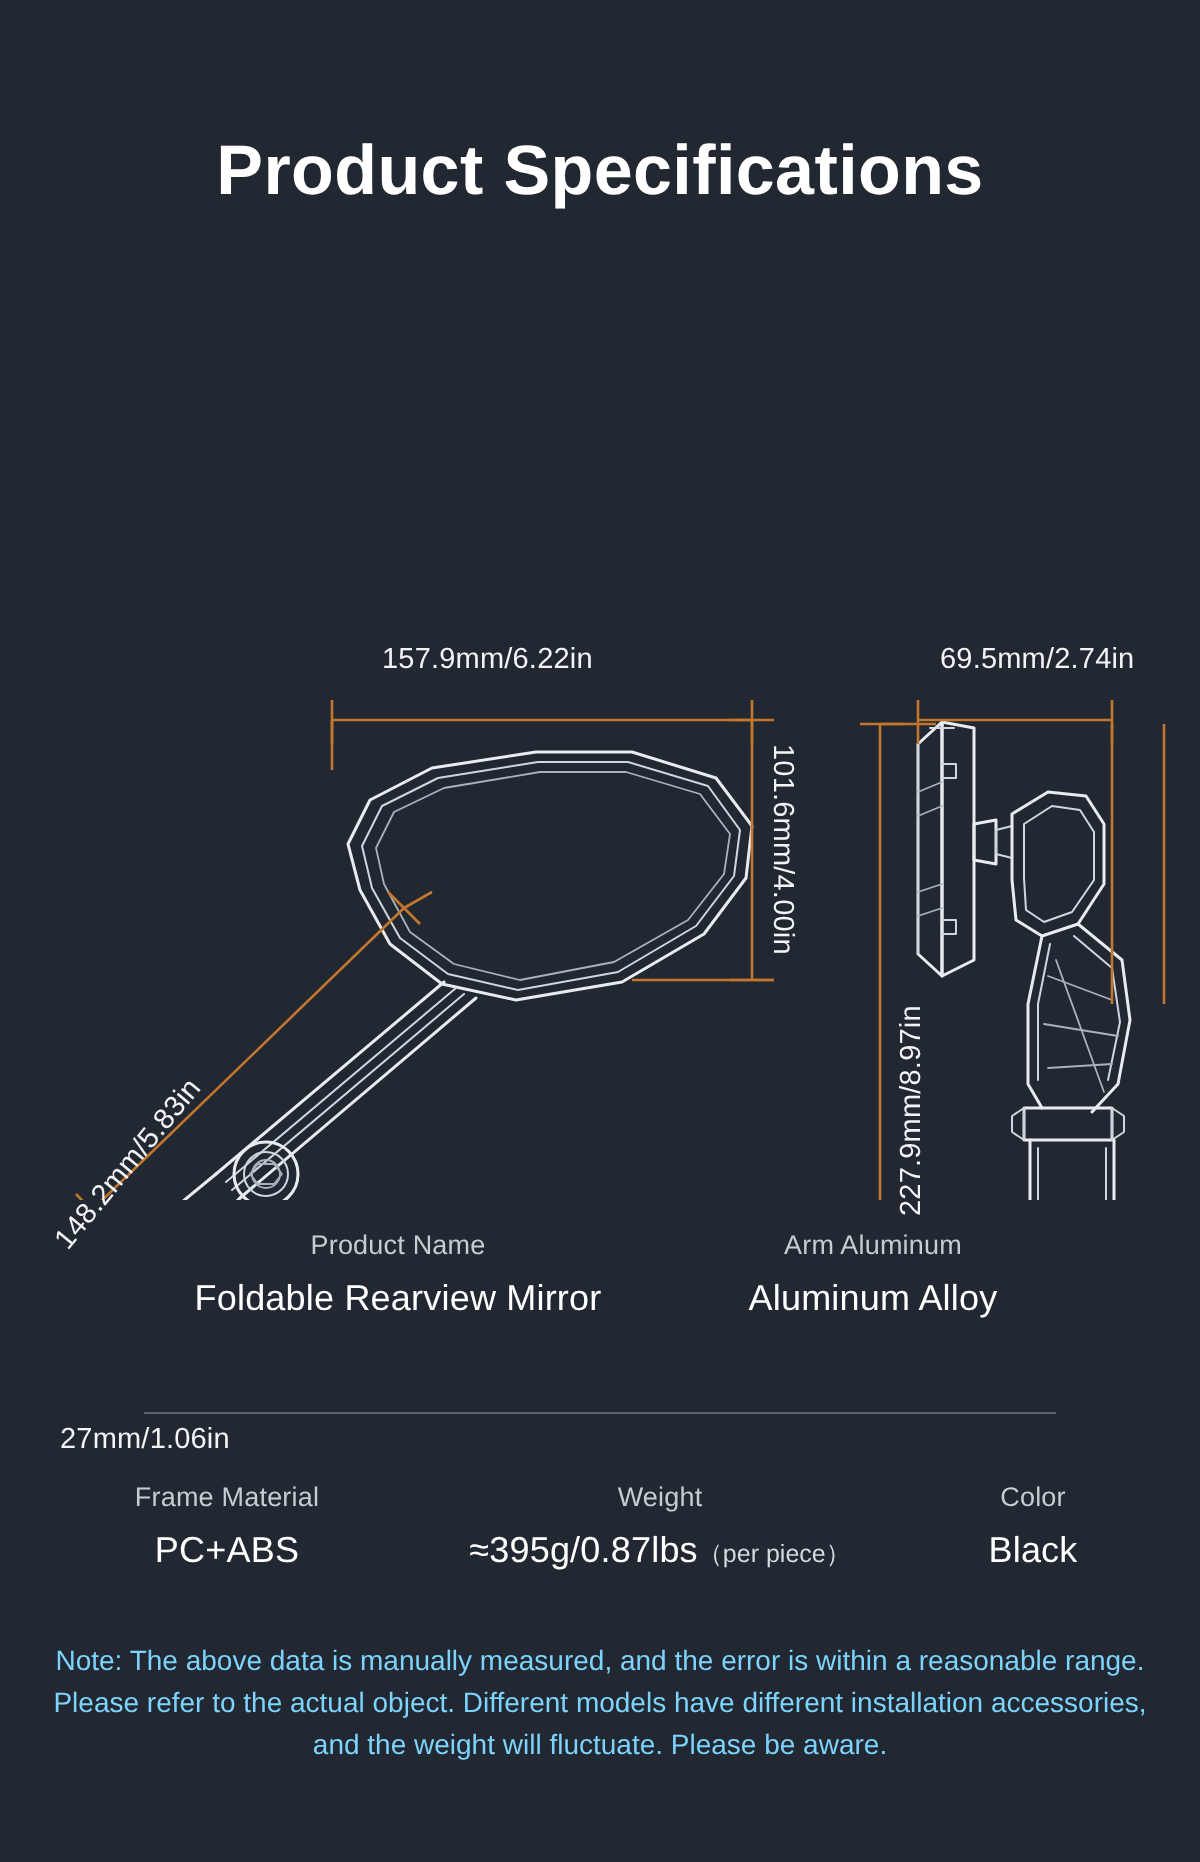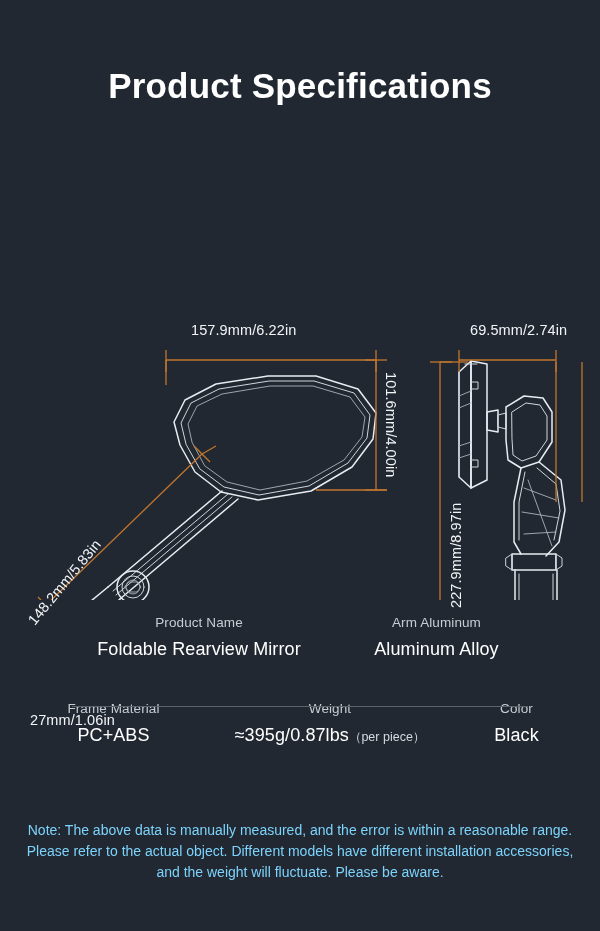--- a/index.html
+++ b/index.html
@@ -116,21 +116,21 @@
     width: 456px;
     height: 1px;
     background: #5b636d;
   }
 
   
   .c-name   { width: 246px; }
   .c-model  { width: 140px; }
   .c-arm    { width: 175px; }
   .c-frame  { width: 170px; }
-  .c-weight { width: 215px; }
+  .c-weight { width: 215px; margin-top: 40px; }
   .c-color  { width: 110px; }
 
   .row2 { margin-top: 41px; }
 
   
   .note {
     position: absolute;
     left: 22px;
     top: 820px;
     width: 556px;

